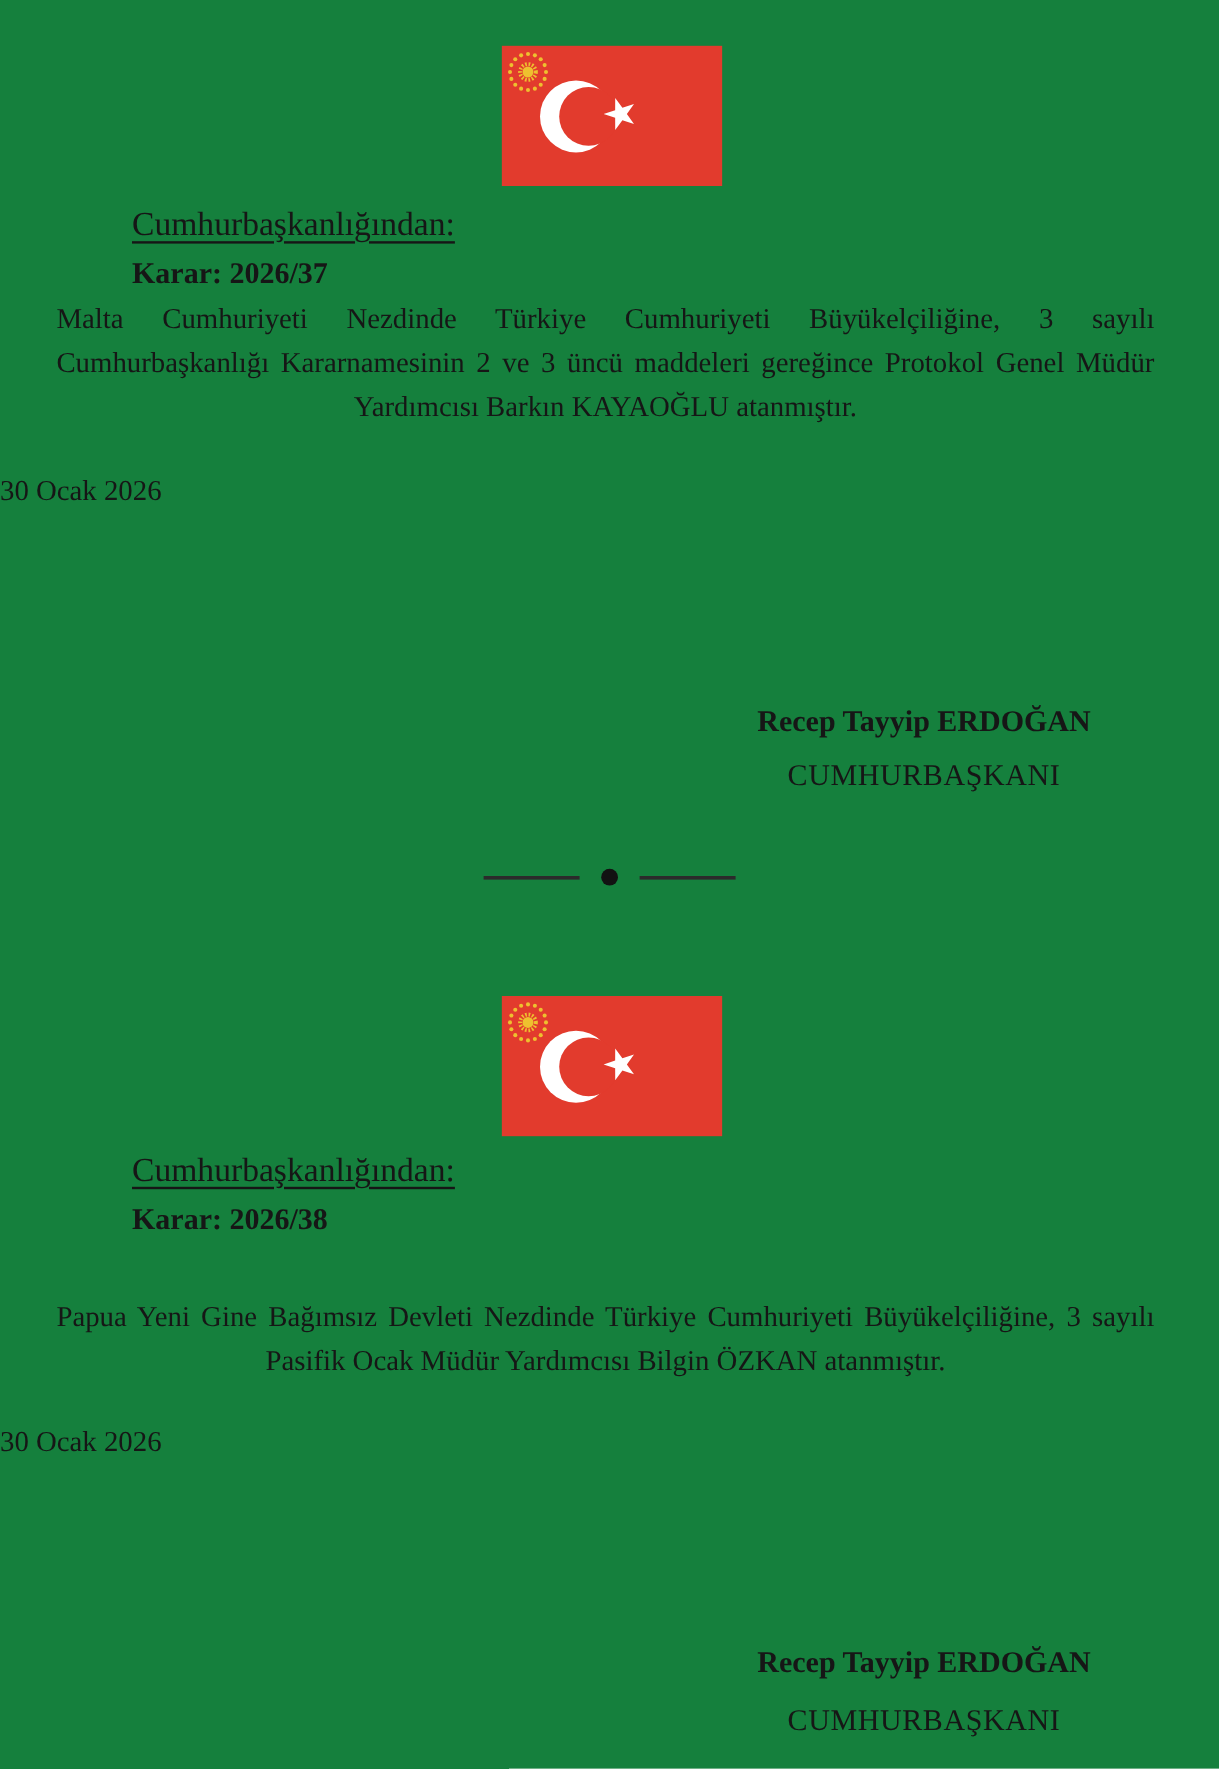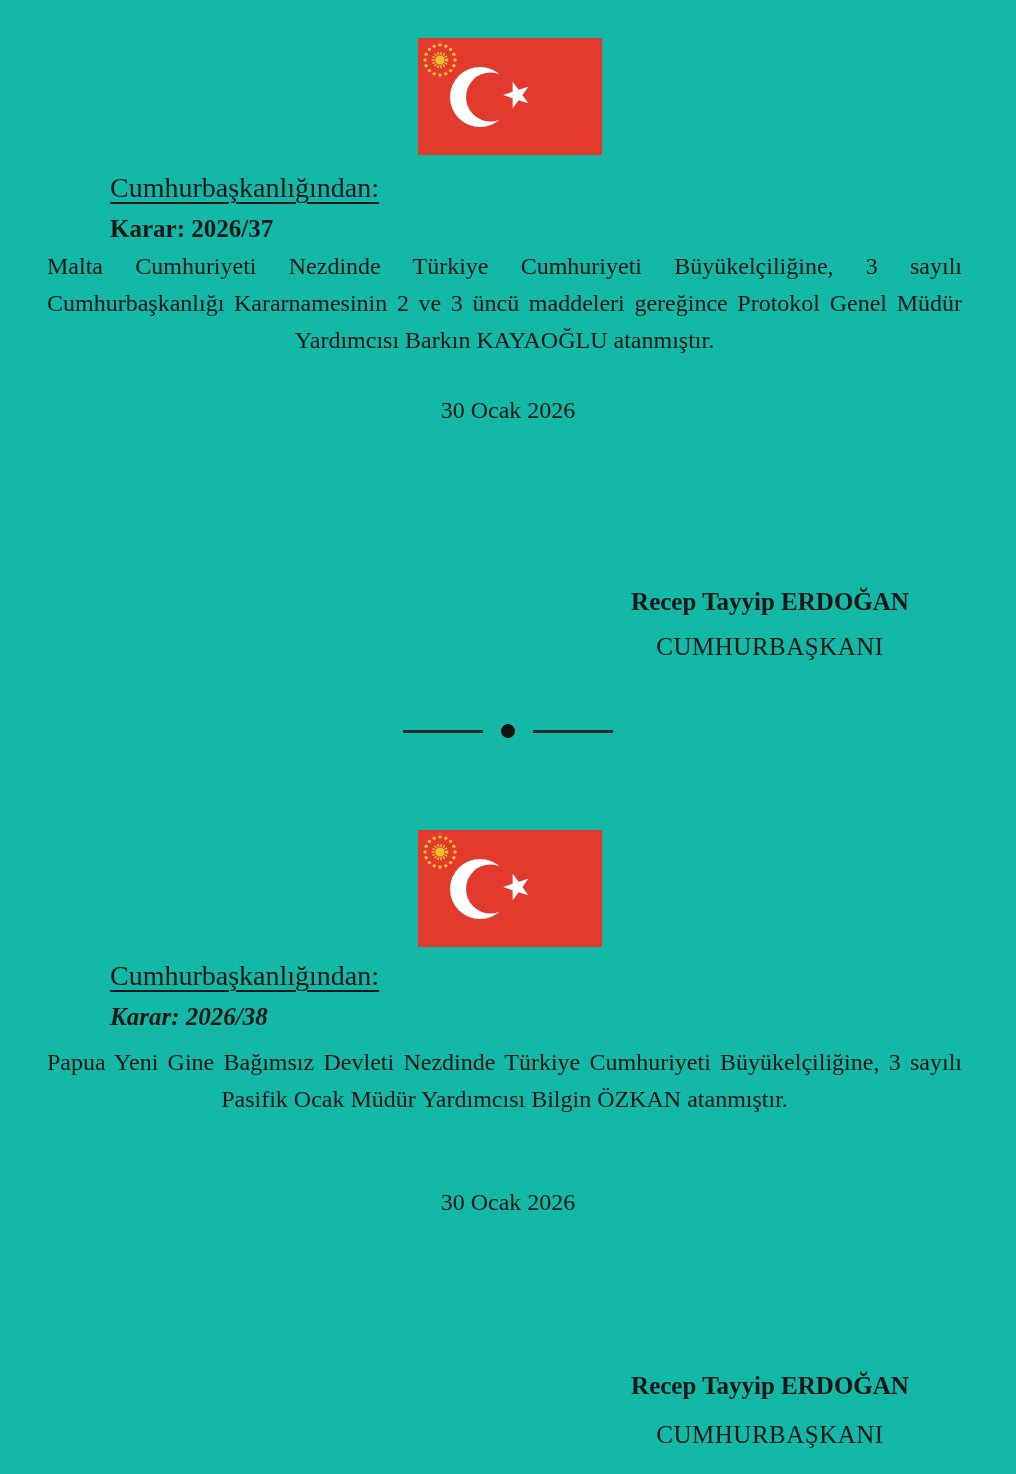--- a/index.html
+++ b/index.html
@@ -4,21 +4,21 @@
 <style>
   html, body {
     margin: 0;
     padding: 0;
     background: #ffffff;
   }
   .page {
     position: relative;
     width: 1016px;
     height: 1474px;
-    background: #14b8a6;
+    background: #15803d;
     font-family: "Liberation Serif", "DejaVu Serif", serif;
     color: #161616;
     overflow: hidden;
   }
   .flag {
     position: absolute;
     left: 418px;
     width: 184px;
     height: 117px;
     display: block;
@@ -41,44 +41,44 @@
 
   .karar {
     position: absolute;
     left: 110px;
     font-size: 25px;
     line-height: 30px;
     font-weight: bold;
     white-space: nowrap;
   }
   .karar--one { top: 214px; font-family: Liberation Serif, serif; }
-  .karar--two { top: 1002px; font-style: italic; }
+  .karar--two { top: 1002px; }
 
   .body-text {
     position: absolute;
     left: 47px;
     width: 915px;
     font-size: 24px;
     line-height: 37px;
   }
   .body-text--one { top: 248px; }
-  .body-text--two { top: 1044px; }
+  .body-text--two { top: 1080px; }
   .jline {
     text-align: justify;
     text-align-last: justify;
   }
   .lline {
     text-align: center;
   }
 
   .date-line {
     position: absolute;
     left: 0;
     width: 1016px;
-    text-align: center;
+    text-align: left;
     font-size: 24px;
     line-height: 30px;
   }
   .date-line--one { top: 395px; }
   .date-line--two { top: 1187px; }
 
   .sig-name, .sig-title {
     position: absolute;
     left: 520px;
     width: 500px;

